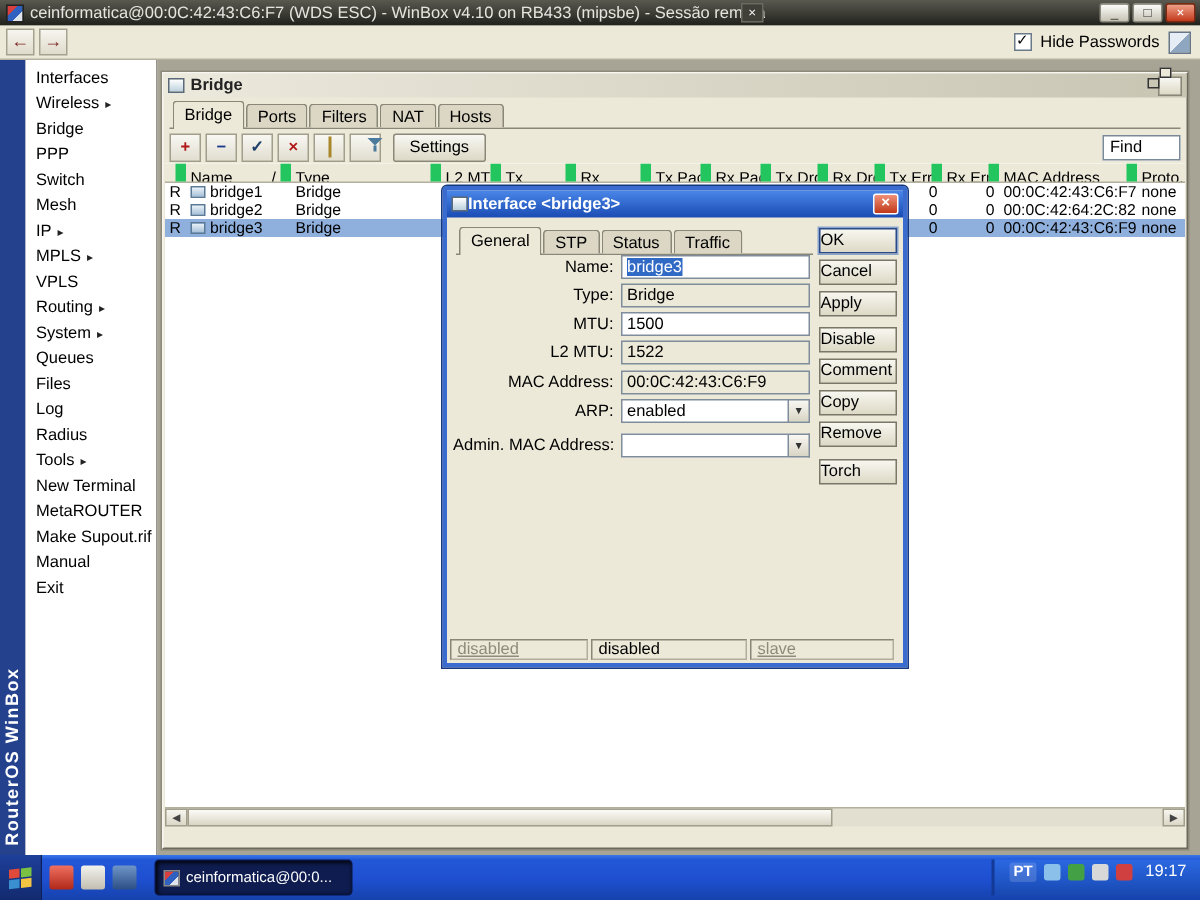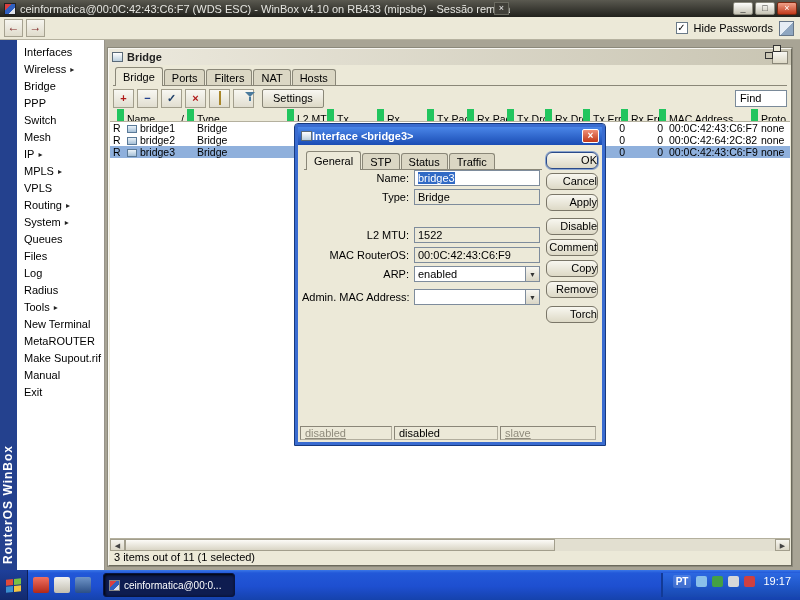--- a/index.html
+++ b/index.html
@@ -102,22 +102,22 @@
   .dlg-tabs { position:absolute; left:6px; top:24px; width:238px; }
   .dlg-field { position:absolute; left:4px; width:238px; height:16px; display:flex; align-items:center; }
   .f-label { width:112px; text-align:right; padding-right:5px; white-space:nowrap; }
   .ibox { flex:1; height:16px; border:1px solid #7e8c9c; background:#fff; padding:1px 3px; line-height:12px;
     white-space:nowrap; overflow:hidden; }
   .ibox.ro { background:#ece9d8; }
   .sel-text { background:#316ac5; color:#fff; }
   .combo-arrow { flex:none; width:14px; height:16px; border:1px solid #7e8c9c; border-left:none;
     background:linear-gradient(#f8f7f2,#d9d5c5); font-size:7px; line-height:15px; text-align:center; color:#333; }
   .dlg-buttons { position:absolute; right:4px; top:25px; width:52px; height:200px; }
-  .dlg-btn { position:absolute; left:0; width:52px; height:17px; border:1px solid #7a7668; border-radius:6px;
-    background:linear-gradient(#f8f7f0,#ddd9c6); text-align:right; line-height:15px; }
+  .dlg-btn { position:absolute; left:0; width:52px; height:17px; border:1px solid #7a7668; border-radius:0;
+    background:linear-gradient(#f8f7f0,#ddd9c6); text-align:left; line-height:15px; }
   .dlg-btn.default { border-color:#2a4a8a; box-shadow:0 0 0 1px #8aa4ce; }
   .dlg-statusbar { position:absolute; left:2px; right:2px; bottom:2px; height:14px; display:flex; gap:2px; }
   .status-seg { height:14px; padding:0 4px; line-height:12px; border:1px solid #b2ae9e;
     border-top-color:#8a8678; border-left-color:#8a8678; background:#ece9d8; }
   .status-seg.dim { color:#8f8b7c;text-decoration:underline; }
 
   
   .taskbar { position:absolute; left:0; top:570px; width:800px; height:30px; z-index:20;
     background:linear-gradient(#3a77e8 0%,#2258d8 10%,#1e4fd0 55%,#1542ac 100%); display:flex; align-items:center; }
   .start-btn { width:28px; height:30px; background:linear-gradient(#1e3f9a,#122a6e); border-right:1px solid #0e2058; display:flex; }
@@ -355,21 +355,20 @@
         <span class="td cw13">none</span>
       </div>
     </div>
 
     <div class="bw-hscroll">
       <span class="sc-btn">◀</span>
       <span class="sc-thumb"></span>
       <span class="sc-track"></span>
       <span class="sc-btn">▶</span>
     </div>
-    <div class="bw-status">3 items out of 11 (1 selected)</div>
   </div>
 
   <div class="dialog">
     <div class="dlg-title">
       <span class="win-icon"></span>
       <span>Interface &lt;bridge3&gt;</span>
       <span class="dlg-close">×</span>
     </div>
 
     <div class="tabs dlg-tabs">
@@ -380,26 +379,30 @@
     </div>
 
     <div class="dlg-field" style="top:43px">
       <span class="f-label">Name:</span>
       <span class="ibox"><span class="sel-text">bridge3</span></span>
     </div>
     <div class="dlg-field" style="top:62px">
       <span class="f-label">Type:</span>
       <span class="ibox ro">Bridge</span>
     </div>
+    <div class="dlg-field" style="top:81px">
+      <span class="f-label">MTU:</span>
+      <span class="ibox">1500</span>
+    </div>
     <div class="dlg-field" style="top:100px">
       <span class="f-label">L2 MTU:</span>
       <span class="ibox ro">1522</span>
     </div>
     <div class="dlg-field" style="top:120px">
-      <span class="f-label">MAC RouterOS:</span>
+      <span class="f-label">MAC Address:</span>
       <span class="ibox ro">00:0C:42:43:C6:F9</span>
     </div>
     <div class="dlg-field" style="top:139px">
       <span class="f-label">ARP:</span>
       <span class="ibox">enabled</span>
       <span class="combo-arrow">▼</span>
     </div>
     <div class="dlg-field" style="top:162px">
       <span class="f-label">Admin. MAC Address:</span>
       <span class="ibox"></span>

